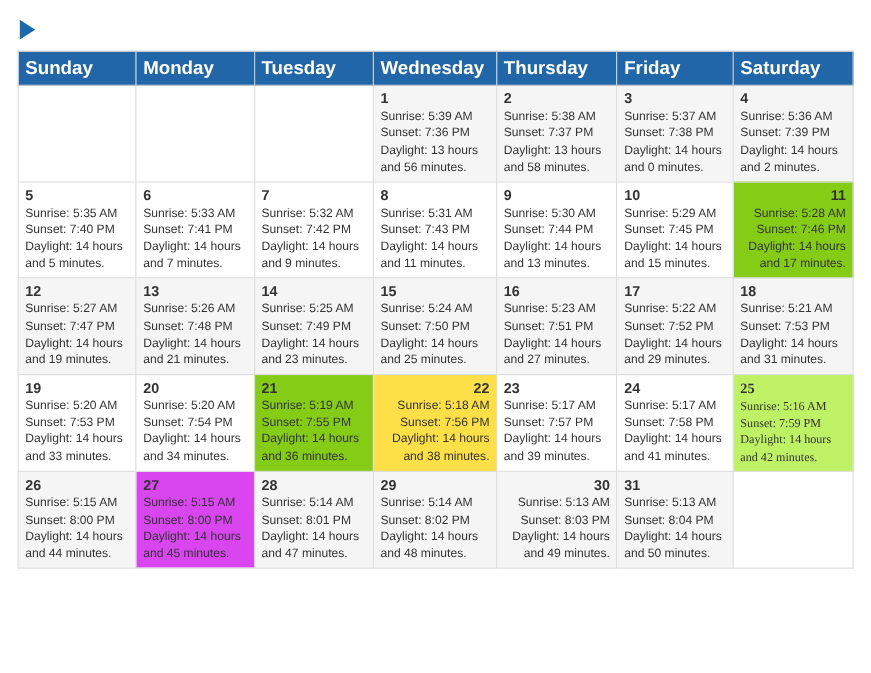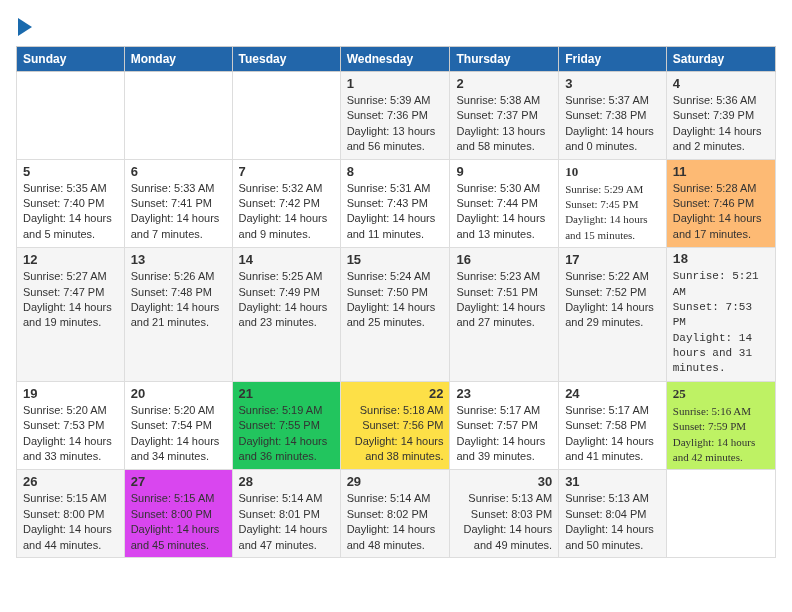--- a/index.html
+++ b/index.html
@@ -57,21 +57,21 @@
     }
     .calendar {
       width: 100%;
       border-collapse: collapse;
     }
     .calendar th {
       background-color: #2266aa;
       color: #fff;
       text-align: left;
       padding: 5px 6px;
-      font-size: 12px;
+      font-size: 17px;
       border: 1px solid #ccc;
     }
     .calendar td {
       vertical-align: top;
       padding: 4px 6px;
       border: 1px solid #ddd;
       font-size: 11px;
       color: #333;
       background: #fff;
       width: 113px;
@@ -179,27 +179,27 @@
           <div class="cell-text">Sunrise: 5:31 AM</div>
           <div class="cell-text">Sunset: 7:43 PM</div>
           <div class="cell-text">Daylight: 14 hours and 11 minutes.</div>
         </td>
         <td style="background-color: rgb(255, 255, 255);">
           <span class="day-num">9</span>
           <div class="cell-text">Sunrise: 5:30 AM</div>
           <div class="cell-text">Sunset: 7:44 PM</div>
           <div class="cell-text">Daylight: 14 hours and 13 minutes.</div>
         </td>
-        <td style="background-color: rgb(255, 255, 255); font-family: Liberation Serif, serif;">
+        <td style="background-color: rgb(255, 255, 255);">
           <span class="day-num">10</span>
           <div class="cell-text">Sunrise: 5:29 AM</div>
           <div class="cell-text">Sunset: 7:45 PM</div>
           <div class="cell-text">Daylight: 14 hours and 15 minutes.</div>
         </td>
-        <td style="background-color: #fdba74;">
+        <td style="background-color: #84cc16; text-align: right;">
           <span class="day-num">11</span>
           <div class="cell-text">Sunrise: 5:28 AM</div>
           <div class="cell-text">Sunset: 7:46 PM</div>
           <div class="cell-text">Daylight: 14 hours and 17 minutes.</div>
         </td>
       </tr>
       <tr>
         <td style="background-color: rgb(245, 245, 245);">
           <span class="day-num">12</span>
           <div class="cell-text">Sunrise: 5:27 AM</div>
@@ -229,41 +229,41 @@
           <div class="cell-text">Sunrise: 5:23 AM</div>
           <div class="cell-text">Sunset: 7:51 PM</div>
           <div class="cell-text">Daylight: 14 hours and 27 minutes.</div>
         </td>
         <td style="background-color: rgb(245, 245, 245); margin-top: 32px;">
           <span class="day-num">17</span>
           <div class="cell-text">Sunrise: 5:22 AM</div>
           <div class="cell-text">Sunset: 7:52 PM</div>
           <div class="cell-text">Daylight: 14 hours and 29 minutes.</div>
         </td>
-        <td style="background-color: rgb(245, 245, 245); font-family: Liberation Mono, monospace;">
+        <td style="background-color: rgb(245, 245, 245);">
           <span class="day-num">18</span>
           <div class="cell-text">Sunrise: 5:21 AM</div>
           <div class="cell-text">Sunset: 7:53 PM</div>
           <div class="cell-text">Daylight: 14 hours and 31 minutes.</div>
         </td>
       </tr>
       <tr>
         <td style="background-color: rgb(255, 255, 255); margin-top: 10px;">
           <span class="day-num">19</span>
           <div class="cell-text">Sunrise: 5:20 AM</div>
           <div class="cell-text">Sunset: 7:53 PM</div>
           <div class="cell-text">Daylight: 14 hours and 33 minutes.</div>
         </td>
         <td style="background-color: rgb(255, 255, 255);">
           <span class="day-num">20</span>
           <div class="cell-text">Sunrise: 5:20 AM</div>
           <div class="cell-text">Sunset: 7:54 PM</div>
           <div class="cell-text">Daylight: 14 hours and 34 minutes.</div>
         </td>
-        <td style="background-color: #22c55e;">
+        <td style="background-color: #84cc16;">
           <span class="day-num">21</span>
           <div class="cell-text">Sunrise: 5:19 AM</div>
           <div class="cell-text">Sunset: 7:55 PM</div>
           <div class="cell-text">Daylight: 14 hours and 36 minutes.</div>
         </td>
         <td style="background-color: #fde047; text-align: right;">
           <span class="day-num">22</span>
           <div class="cell-text">Sunrise: 5:18 AM</div>
           <div class="cell-text">Sunset: 7:56 PM</div>
           <div class="cell-text">Daylight: 14 hours and 38 minutes.</div>

